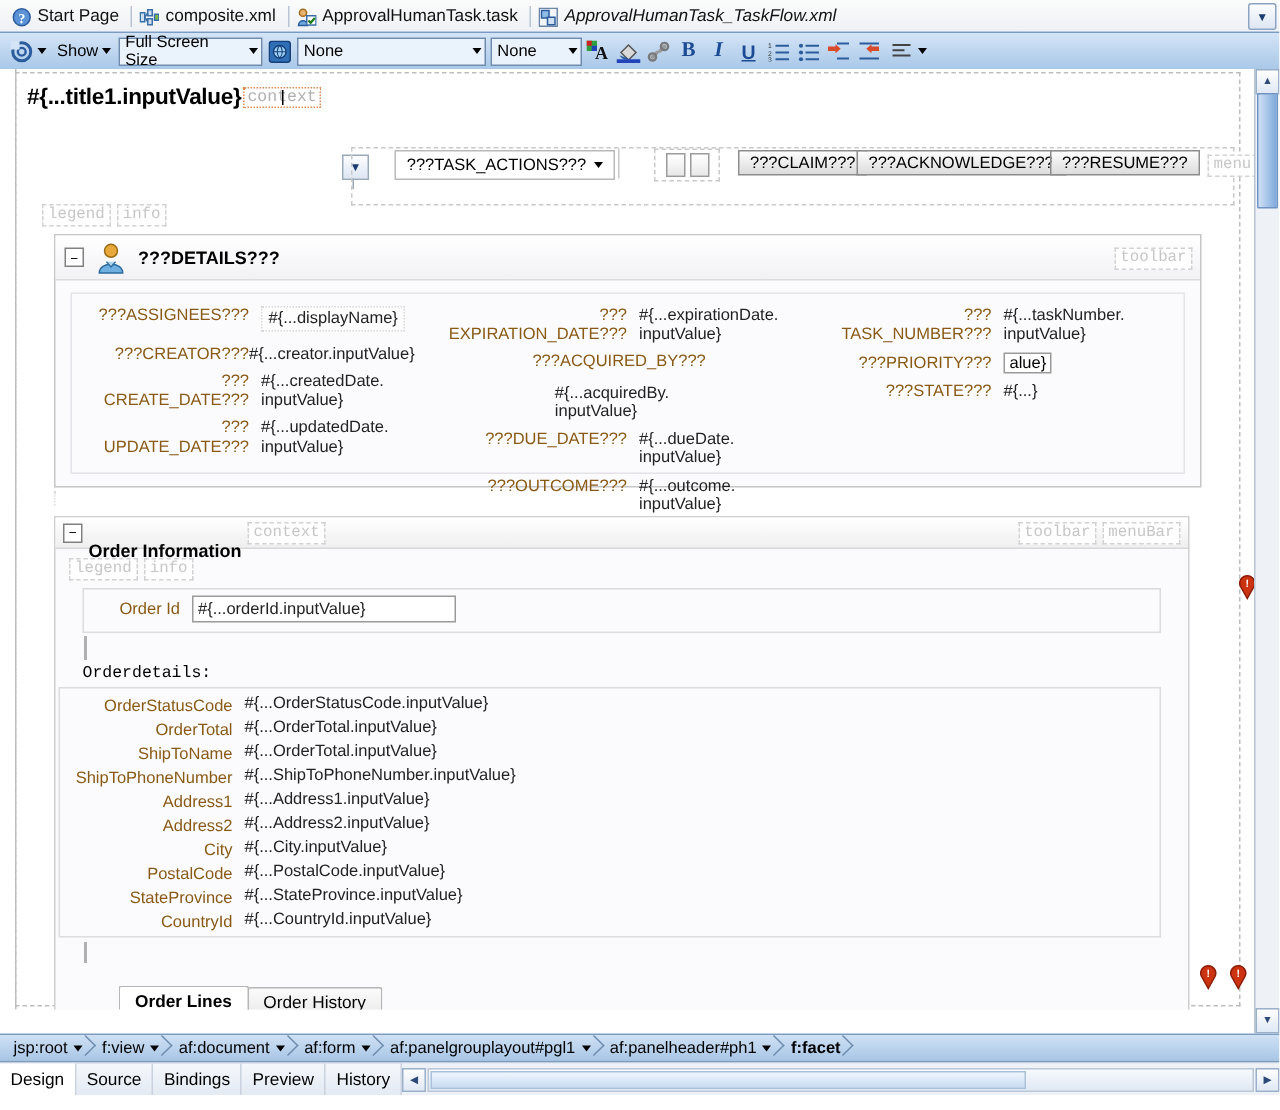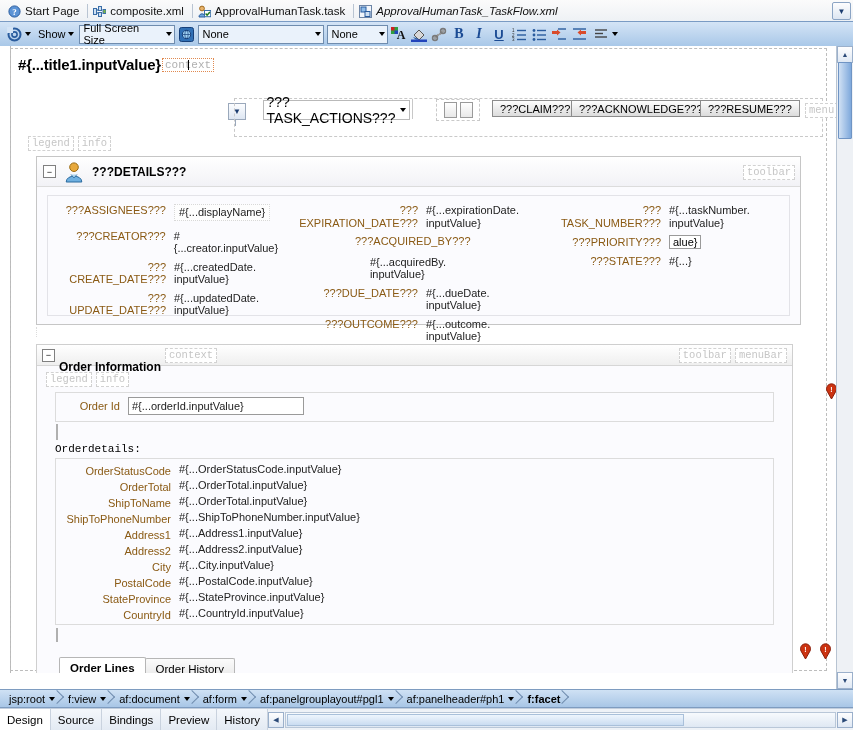--- a/index.html
+++ b/index.html
@@ -113,21 +113,21 @@
   }
   
   .actbtn{
     border:1px solid #8c8c8c;
     background:linear-gradient(#fdfdfd,#dcdcdc);
     font-size:11px;color:#000;padding:2px 7px;height:17px;box-sizing:border-box;
     display:flex;align-items:center;white-space:nowrap;
   }
   .tasksel{
     border:1px solid #b9b9b9;background:#fff;height:18px;display:flex;align-items:center;
-    padding:0 5px;gap:5px;font-size:14px;
+    padding:0 5px;gap:5px;font-size:11px;
   }
   
   .panel{
     position:absolute;border:1px solid #c6c6c6;background:#fbfbfe;
   }
   .panel-hdr{
     height:29px;display:flex;align-items:center;gap:7px;padding:0 6px;
     border-bottom:1px solid #dcdcdc;
     background:linear-gradient(#ffffff,#f2f2f6);
     position:relative;
@@ -153,21 +153,21 @@
   }
   
   .subtabs{display:flex;align-items:flex-end;height:21px;}
   .stab{
     height:19px;display:flex;align-items:center;padding:0 10px;font-size:11.5px;
     border:1px solid #b6b6b6;border-bottom:none;border-radius:2px 2px 0 0;
     background:linear-gradient(#fbfbfb,#e9e9e9);
     margin-right:-1px;
     position:relative;
   }
-  .stab.on{background:#fff;font-weight:bold;height:20px;z-index:2;}
+  .stab.on{background:#fff;font-weight:bold;height:20px;z-index:2;margin-left:20px;}
   
   .pin{position:absolute;width:13px;height:17px;}
   
   .bottom{position:absolute;left:0;right:0;bottom:0;height:51px;background:#fff;}
   .bcbar{
     height:17px;background:linear-gradient(#cfe1f4,#a8c6e6);
     border-top:1px solid #7e9cc0;border-bottom:1px solid #7e9cc0;
     display:flex;align-items:center;padding:0 2px;
   }
   .bc{
@@ -421,21 +421,21 @@
         <span class="ph" style="position:absolute;right:5px;top:8px;">toolbar</span>
       </div>
 
       <div class="fields">
 
         <div style="position:absolute;left:6px;top:8px;width:230px;">
           <div style="display:flex;gap:8px;align-items:flex-start;margin-bottom:9px;">
             <div class="lbl-o" style="width:112px;">???ASSIGNEES???</div>
             <div class="val-e val-box">#{...displayName}</div>
           </div>
-          <div style="display:flex;gap:8px;align-items:flex-start;margin-bottom:6px;">
+          <div style="display:flex;align-items:flex-start;margin-bottom:6px;">
             <div class="lbl-o" style="width:112px;">???CREATOR???</div>
             <div class="val-e">#{...creator.inputValue}</div>
           </div>
           <div style="display:flex;gap:8px;align-items:flex-start;margin-bottom:6px;">
             <div style="width:112px;text-align:right;">
               <div class="lbl-o">???</div>
               <div class="lbl-o">CREATE_DATE???</div>
             </div>
             <div>
               <div class="val-e">#{...createdDate.</div>
@@ -532,21 +532,21 @@
       <div style="position:absolute;left:18px;top:47px;right:18px;height:28px;border:1px solid #dcdcdc;background:#fbfbfe;">
         <div style="display:flex;align-items:center;gap:8px;padding:4px 6px;">
           <span class="field-label" style="width:58px;">Order Id</span>
           <span class="inp" style="width:168px;">#{...orderId.inputValue}</span>
         </div>
       </div>
 
       <div style="position:absolute;left:19px;top:79px;width:2px;height:16px;background:#b0b0b0;"></div>
       <div style="position:absolute;left:18px;top:98px;font-size:11px;font-family:'Liberation Mono',monospace;">Orderdetails:</div>
 
-      <div style="position:absolute;left:18px;top:113px;right:18px;height:165px;border:1px solid #dcdcdc;background:#fbfbfe;">
+      <div style="position:absolute;left:2px;top:113px;right:18px;height:165px;border:1px solid #dcdcdc;background:#fbfbfe;">
         <div style="padding:4px 0 0 0;">
           <div style="display:flex;gap:8px;line-height:16px;">
             <span class="field-label" style="width:115px;">OrderStatusCode</span>
             <span class="val-e">#{...OrderStatusCode.inputValue}</span>
           </div>
           <div style="display:flex;gap:8px;line-height:16px;">
             <span class="field-label" style="width:115px;">OrderTotal</span>
             <span class="val-e">#{...OrderTotal.inputValue}</span>
           </div>
           <div style="display:flex;gap:8px;line-height:16px;">

